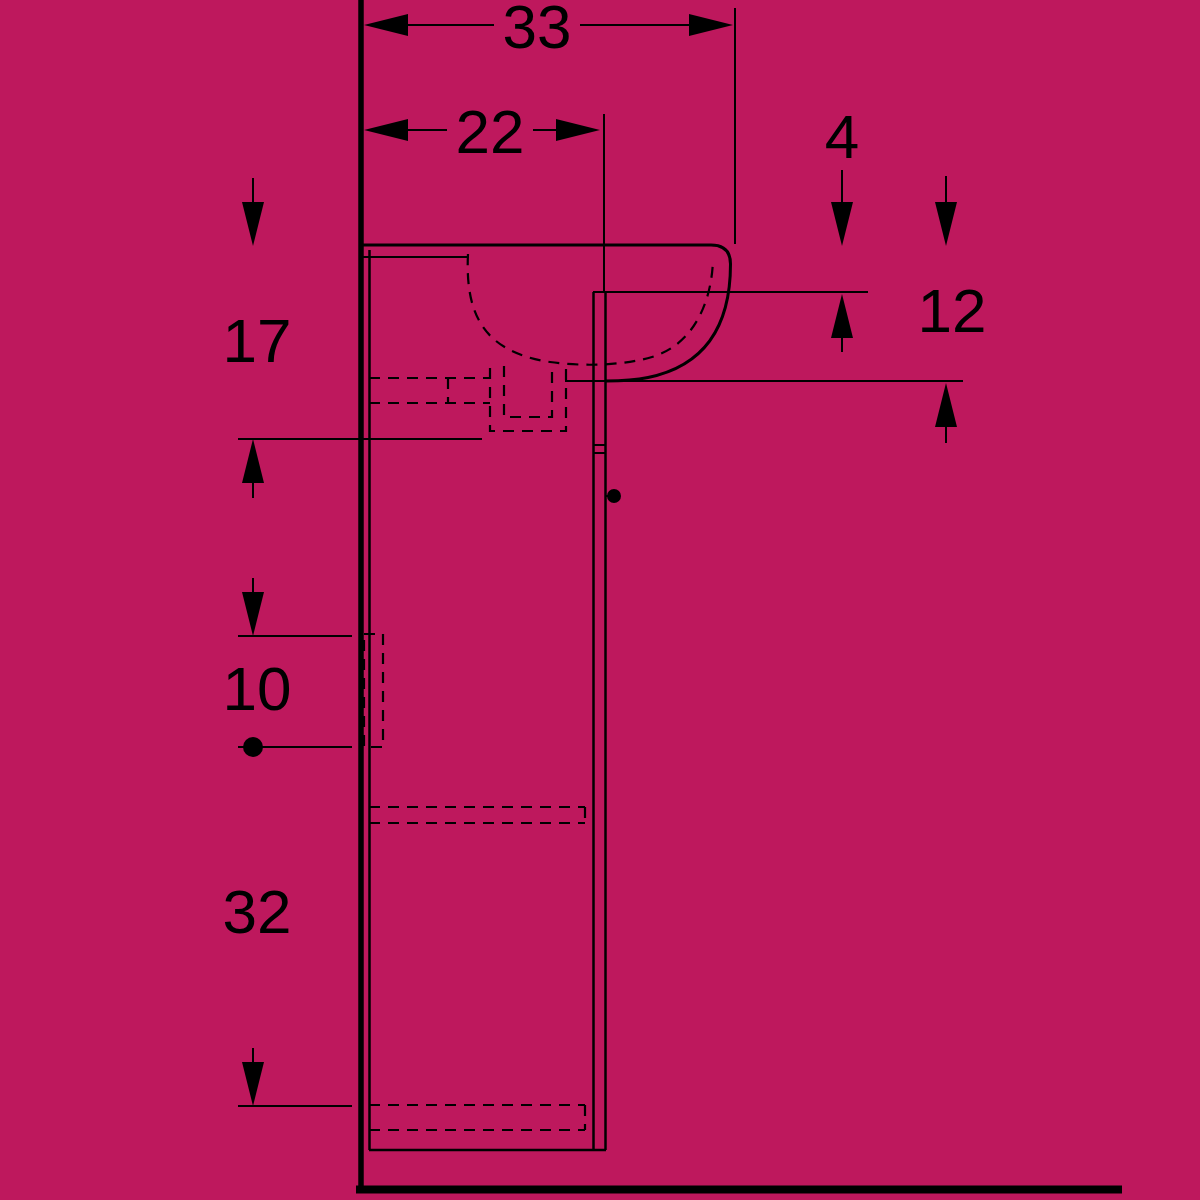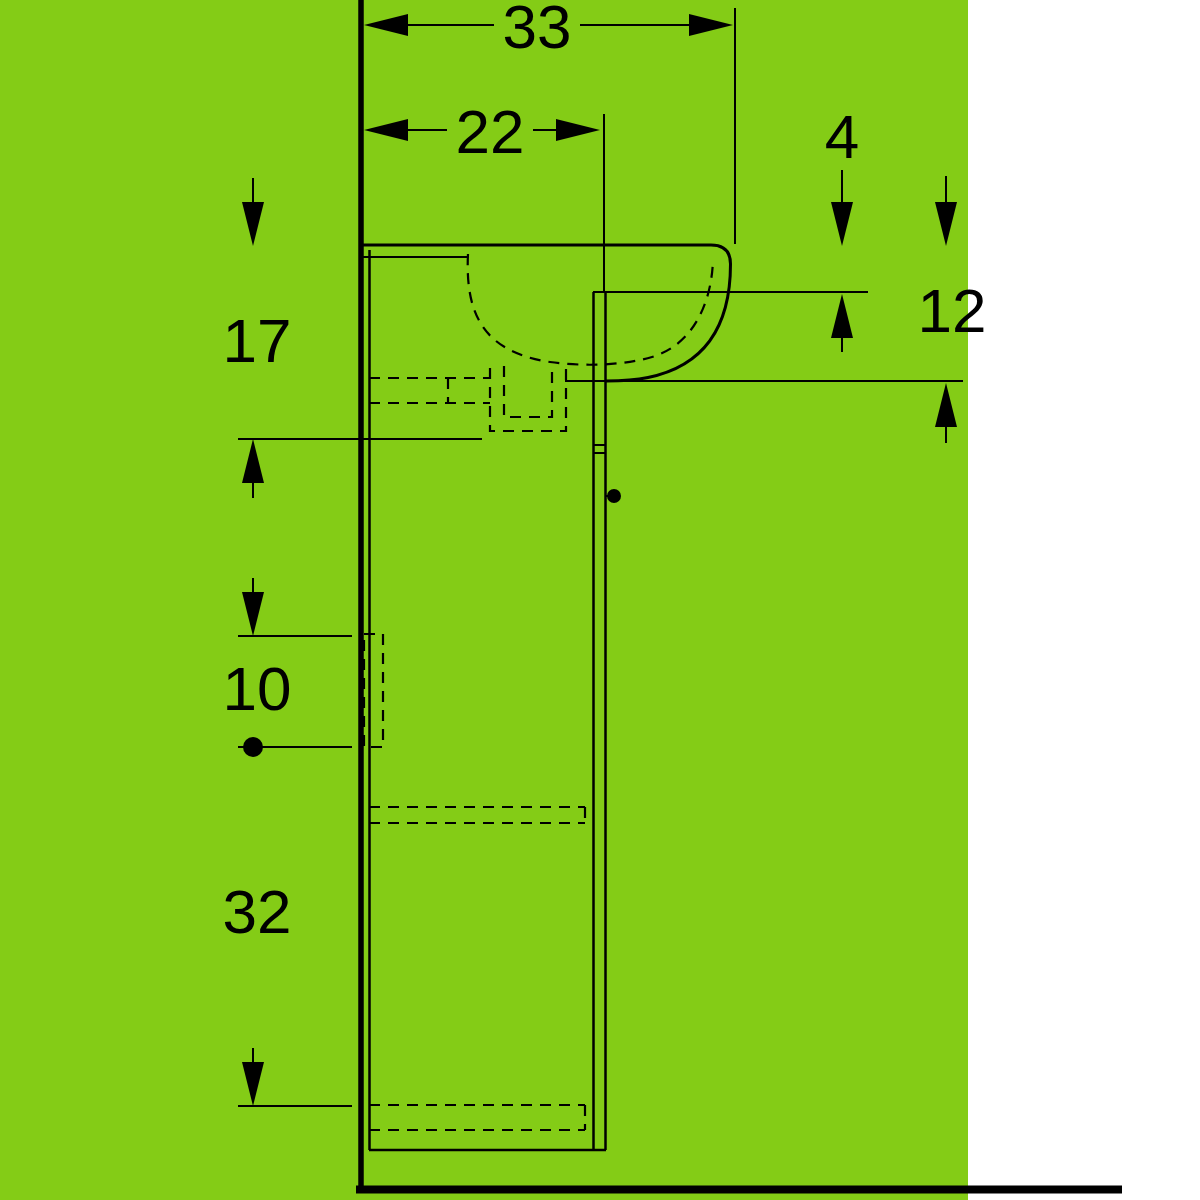--- a/index.html
+++ b/index.html
@@ -2,23 +2,23 @@
 <html><head>
 <meta charset="utf-8">
 <style>
   html, body {
     margin: 0;
     padding: 0;
     background: #ffffff;
   }
   .canvas {
     position: relative;
-    width: 968px;
+    width: 1200px;
     height: 1200px;
-    background: #84cc16;
+    background: #be185d;
     font-family: "Liberation Sans", "DejaVu Sans", sans-serif;
   }
   svg text {
     font-family: "Liberation Sans", "DejaVu Sans", sans-serif;
     font-size: 62px;
     fill: #000000;
   }
   .solid   { stroke: #000000; fill: none; }
   .dashed  { stroke: #000000; fill: none; stroke-dasharray: 11 8; }
   .dim     { stroke: #000000; fill: none; stroke-width: 2; }

